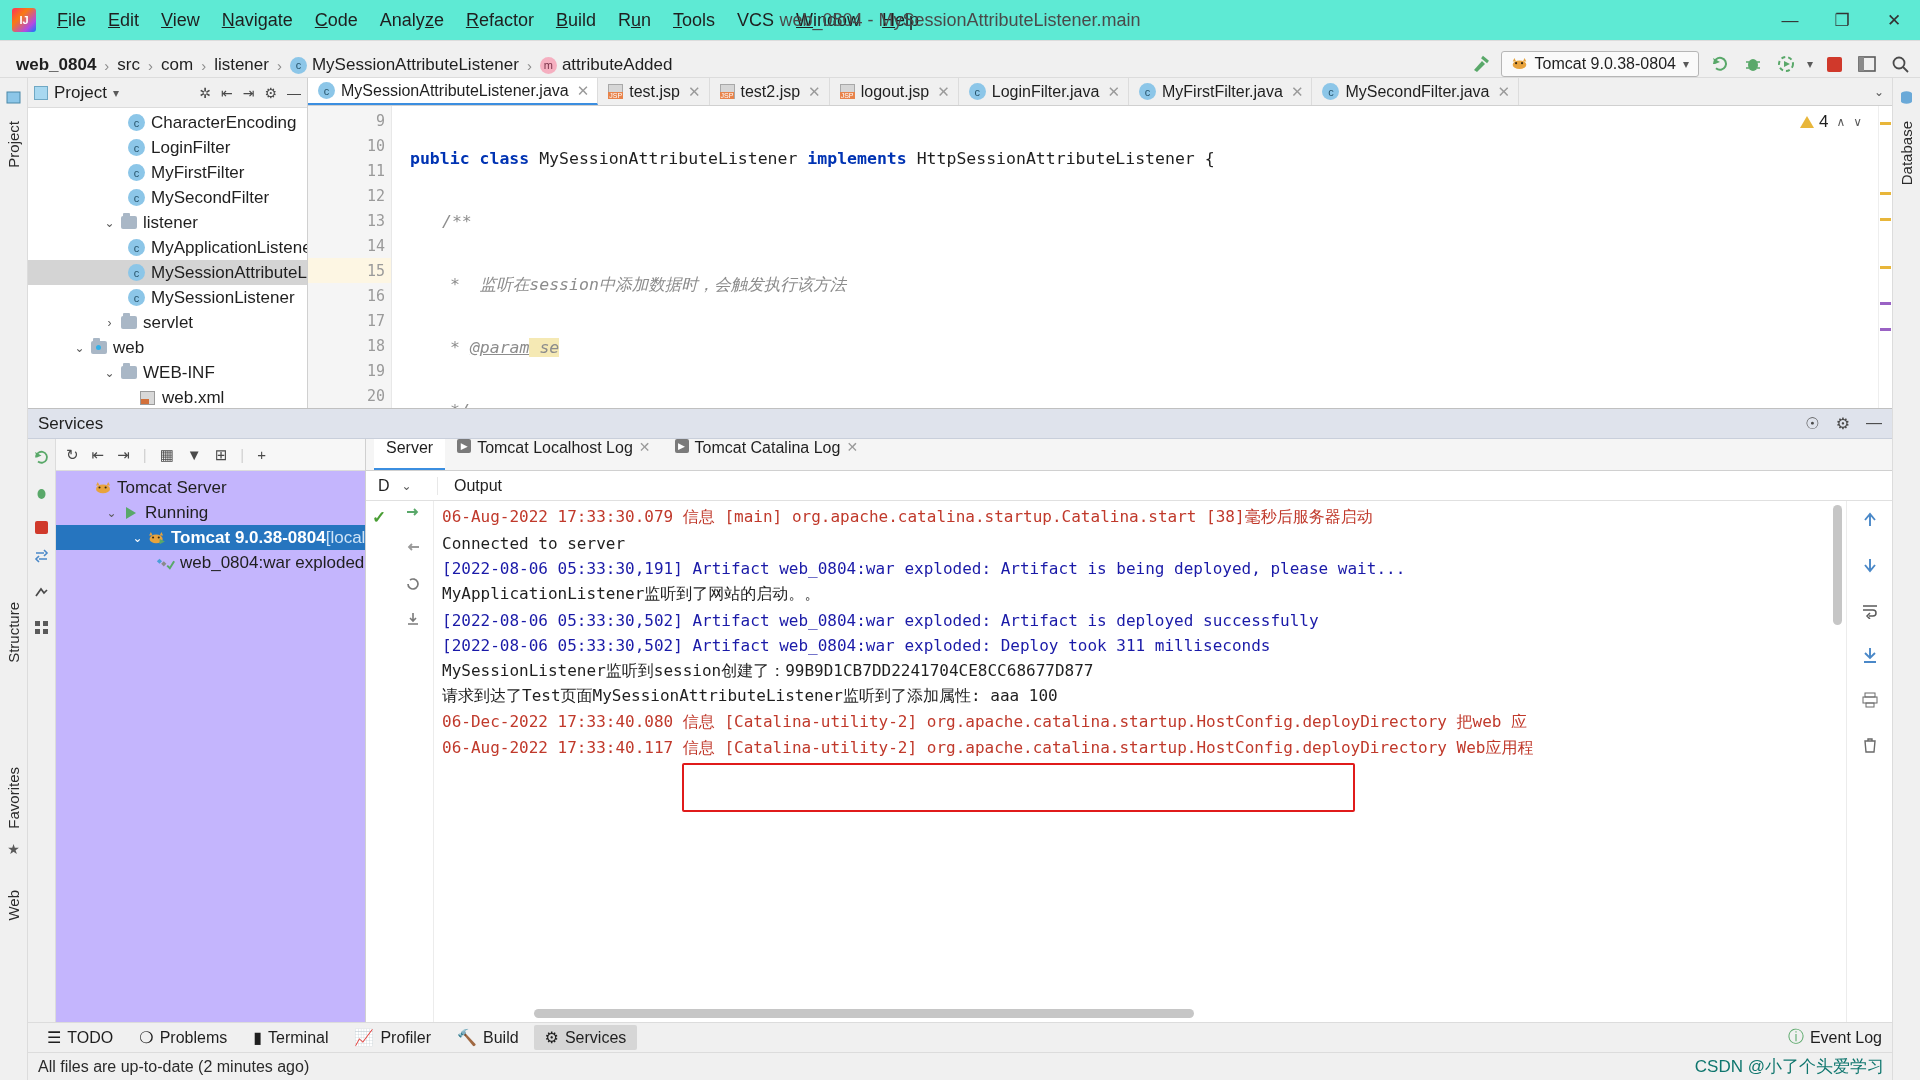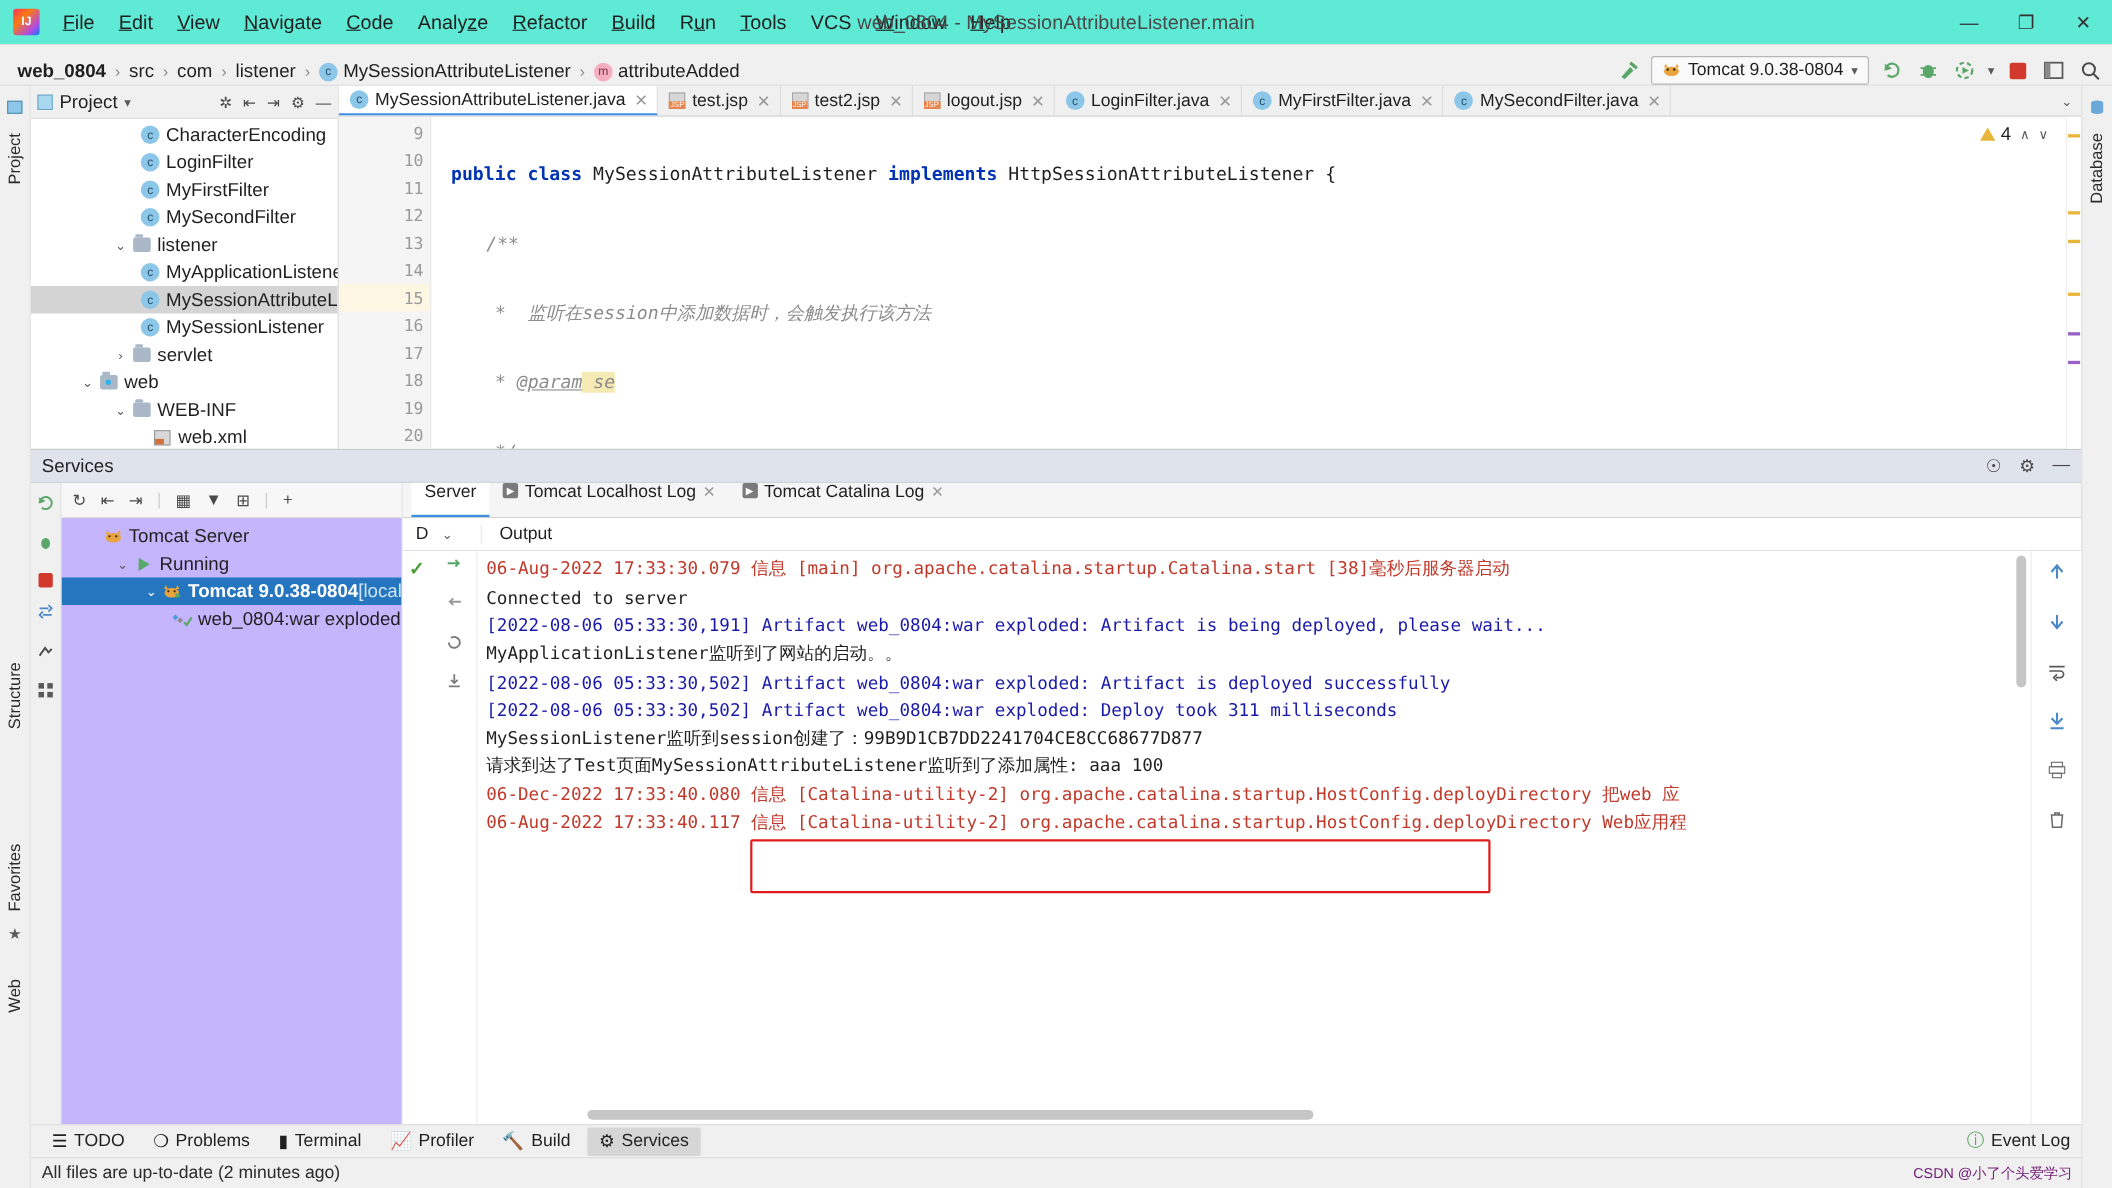--- a/index.html
+++ b/index.html
@@ -239,21 +239,21 @@
   .twb-item.active { background: #d6d6d6; }
   .twb-right { position: absolute; right: 10px; display: flex; align-items: center; gap: 6px; }
   .statusbar {
     height: 28px; background: #f0f0f0; border-top: 1px solid #dcdcdc; display: flex;
     align-items: center; padding-left: 10px; flex: none; font-size: 16px; color: #2b2b2b; position: relative;
   }
   .sb-right { position: absolute; right: 8px; display: flex; align-items: center; gap: 10px; color: #6a6a6a; font-size: 15px; }
   .warnbox { display: flex; align-items: center; gap: 5px; }
   .tri-warn { width: 0; height: 0; border-left: 7px solid transparent; border-right: 7px solid transparent; border-bottom: 12px solid #e8b63a; }
   .green-check { color: #4a9e35; font-weight: bold; }
-  .watermark { color: #701a75; font-size: 13px; }
+  .watermark { color: #0f766e; font-size: 17px; }
   .chev { font-size: 12px; color: #5a5a5a; }
 </style>
 </head>
 <body>
 
 <div class="app">
 
   <div class="titlebar">
     <div class="ij-logo"></div>
     <div class="menubar">

